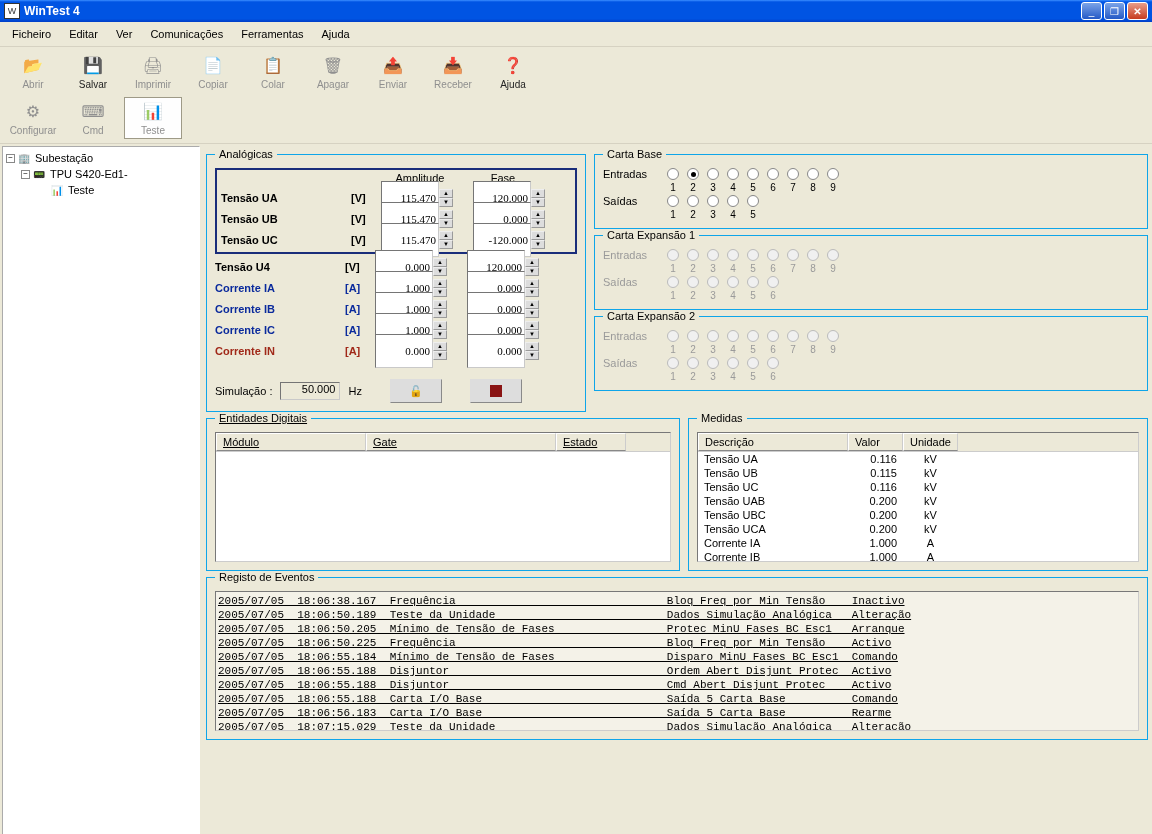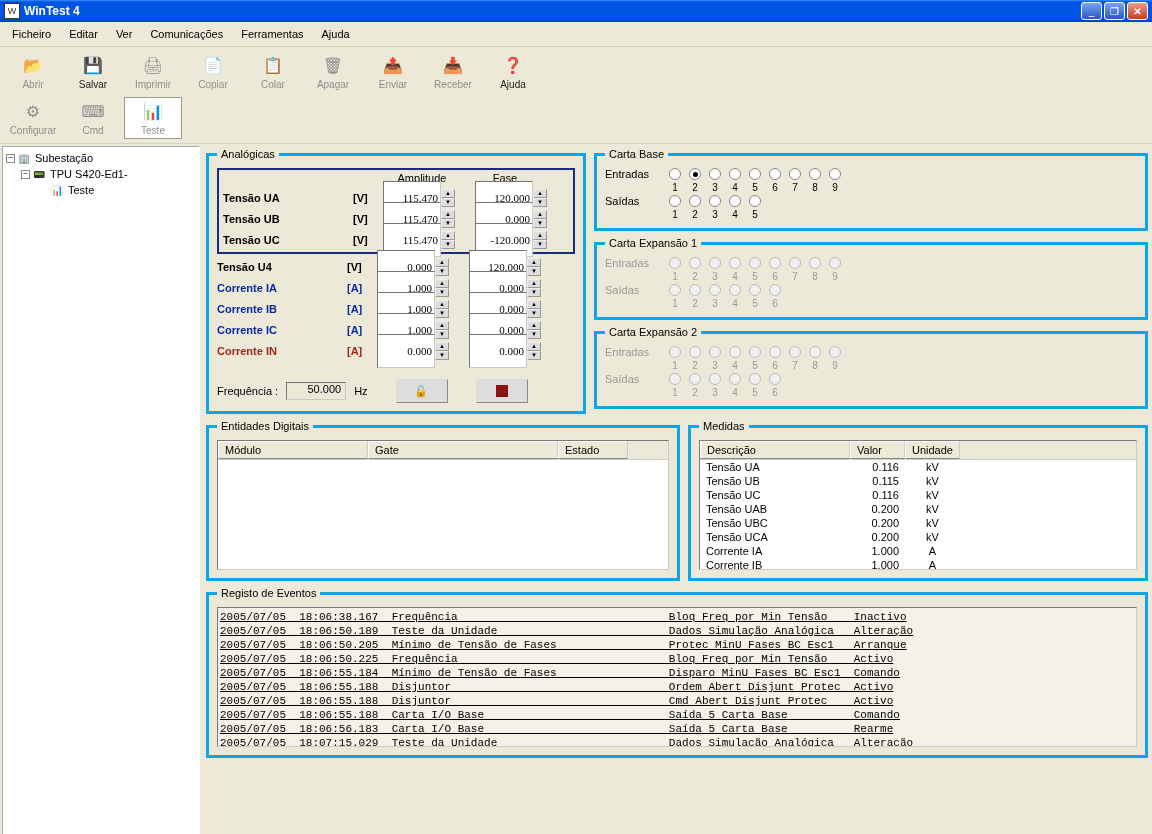--- a/index.html
+++ b/index.html
@@ -22,21 +22,21 @@
 .tbtn .tlabel { font-size: 10px; }
 .content { display: flex; height: 724px; }
 .tree { width: 198px; border: 1px inset #fff; background: #fff; margin: 2px; padding: 3px; overflow: hidden; }
 .tree-item { display: flex; align-items: center; gap: 3px; padding: 1px 0; cursor: pointer; }
 .tree-item.l1 { padding-left: 15px; }
 .tree-item.l2 { padding-left: 45px; }
 .tree-toggle { width: 9px; height: 9px; border: 1px solid #888; display: flex; align-items: center; justify-content: center; font-size: 8px; line-height: 1; background: #fff; }
 .tree-iconimg { width: 14px; height: 14px; display: inline-flex; align-items: center; justify-content: center; font-size: 10px; }
 .panels { flex: 1; padding: 4px; overflow: hidden; }
 .row1 { display: flex; gap: 8px; }
-fieldset { border: 3px solid #0ea5e9; padding: 8px; margin-bottom: 6px; background: #ece9d8; }
+fieldset { border: 1px solid #0ea5e9; padding: 8px; background: #ece9d8; }
 legend { padding: 0 4px; font-size: 11px; }
 .analog-box { width: 380px; }
 .analog-highlight { border: 2px solid #1a2d7a; padding: 2px 4px; margin-bottom: 2px; }
 .analog-hdr { display: flex; font-size: 11px; margin-bottom: 3px;}
 .analog-hdr .c1 { width: 130px; } .analog-hdr .c2 { width: 30px; }
 .analog-hdr .c3 { width: 78px; text-align: center; } .analog-hdr .c4 { width: 10px; }
 .analog-hdr .c5 { width: 68px; text-align: center; }
 .analog-row { display: flex; align-items: center; height: 21px; }
 .analog-row .lbl { width: 130px; font-weight: bold; }
 .analog-row.cur .lbl, .analog-row.cur .unit { color: #0a2a9c; }
@@ -52,21 +52,21 @@
 .stop-sq { width: 12px; height: 12px; background: #8a1414; }
 .carta-boxes { flex: 1; }
 .carta-grid { display: grid; grid-template-columns: 60px repeat(9, 20px); gap: 2px 0; align-items: center; font-size: 11px; }
 .carta-grid .rlabel { font-size: 11px; }
 .carta-grid.disabled .rlabel, .carta-grid.disabled .num { color: #9a9a9a; }
 .carta-grid .radio { width: 12px; height: 12px; border: 1px solid #888; border-radius: 50%; display: inline-flex; align-items: center; justify-content: center; margin: 0 auto; cursor: pointer; background: #fff; }
 .carta-grid .radio.sel::after { content: ''; width: 5px; height: 5px; border-radius: 50%; background: #000; }
 .carta-grid.disabled .radio { border-color: #bbb; background: #f0f0f0; cursor: default; }
 .carta-grid .num { text-align: center; font-size: 10px; }
 .row2 { display: flex; gap: 8px; }
-.dig-box { width: 474px; }
+.dig-box { width: 474px; text-decoration: underline; }
 .med-box { flex: 1; }
 .dtable { width: 100%; background: #fff; border: 1px inset #ccc; height: 130px; overflow: hidden; }
 .dtable .thead { display: flex; background: #ece9d8; border-bottom: 1px solid #ccc; }
 .dtable .th { padding: 2px 6px; border-right: 1px solid #ccc; font-size: 11px; border-top: 1px solid #fff; border-left: 1px solid #fff; border-bottom: 1px solid #888; }
 .dtable .trow { display: flex; padding: 0; }
 .dtable .td { padding: 1px 6px; font-size: 11px; }
 .evt-box { }
 .evt-log { background: #f4f2e8; border: 1px inset #ccc; height: 140px; overflow-y: scroll; font-family: 'Courier New', monospace; font-size: 11px; white-space: pre; padding: 2px; text-decoration: underline; }
 .evt-line { line-height: 14px; }
 </style>
@@ -294,21 +294,21 @@
               </div>
               <span class="gap"></span>
               <input class="spin-input" value="0.000" style="">
               <div class="spin-btns">
                 <div class="sb">▲</div>
                 <div class="sb">▼</div>
               </div>
             </div>
           </div>
         <div class="freq-row">
-          <span>Frequência :</span>
+          <span>Simulação :</span>
           <span class="freq-input">50.000</span>
           <span>Hz</span>
           <div class="lock-btn">
               <span>🔓</span>
             </div>
           <div class="stop-btn">
               <div class="stop-sq"></div>
             </div>
         </div>
       </fieldset>

